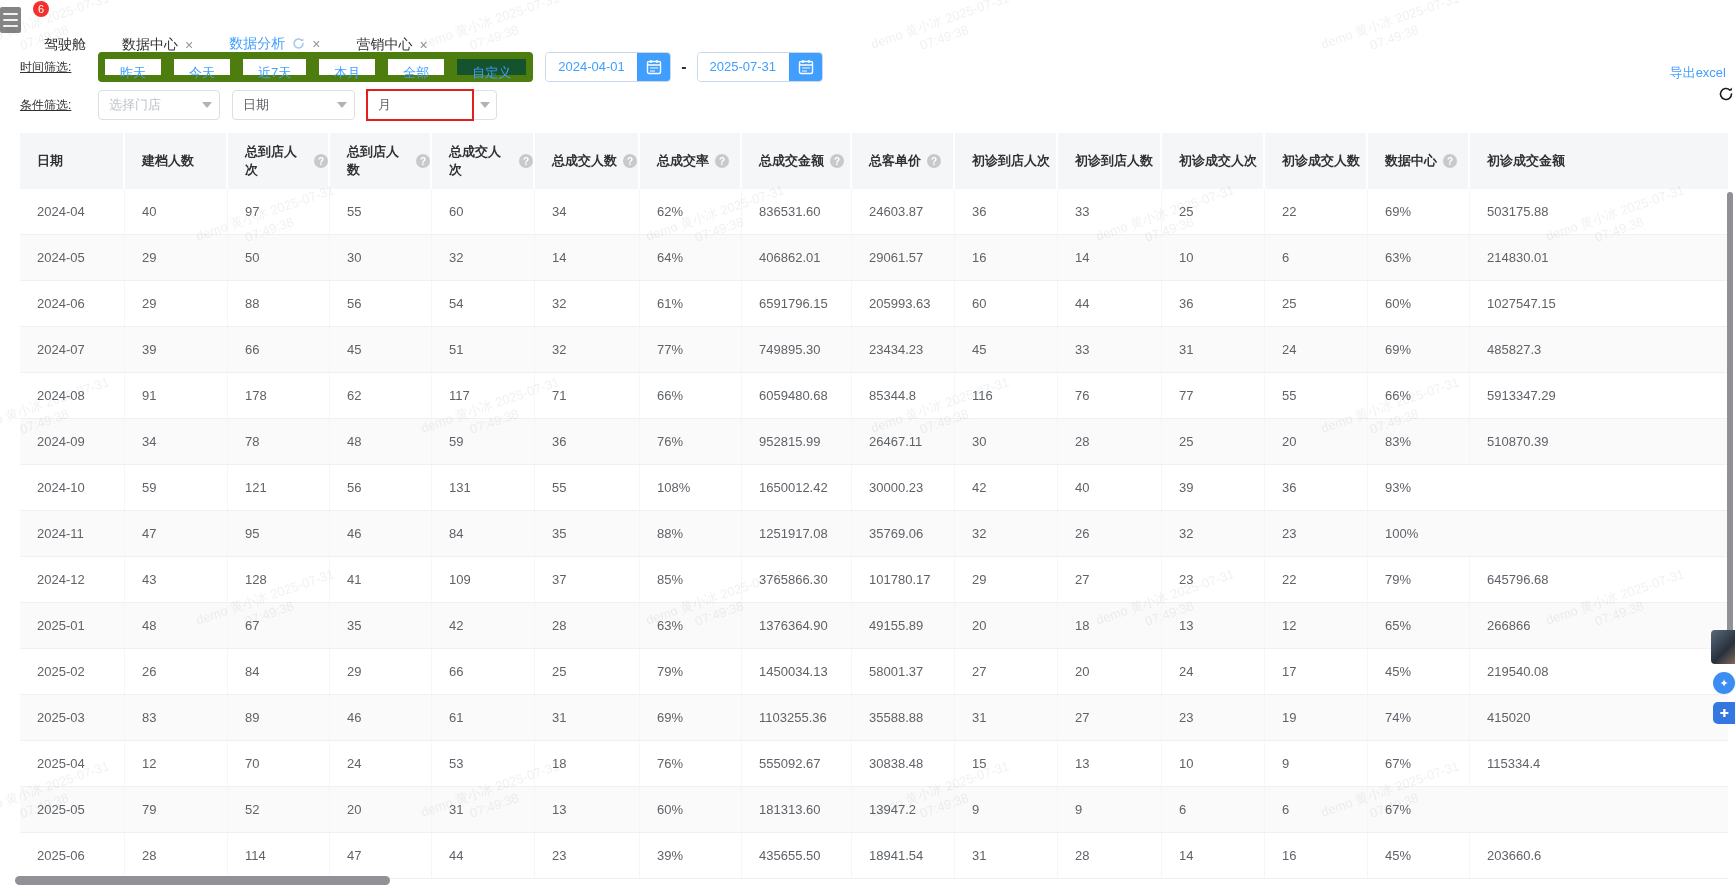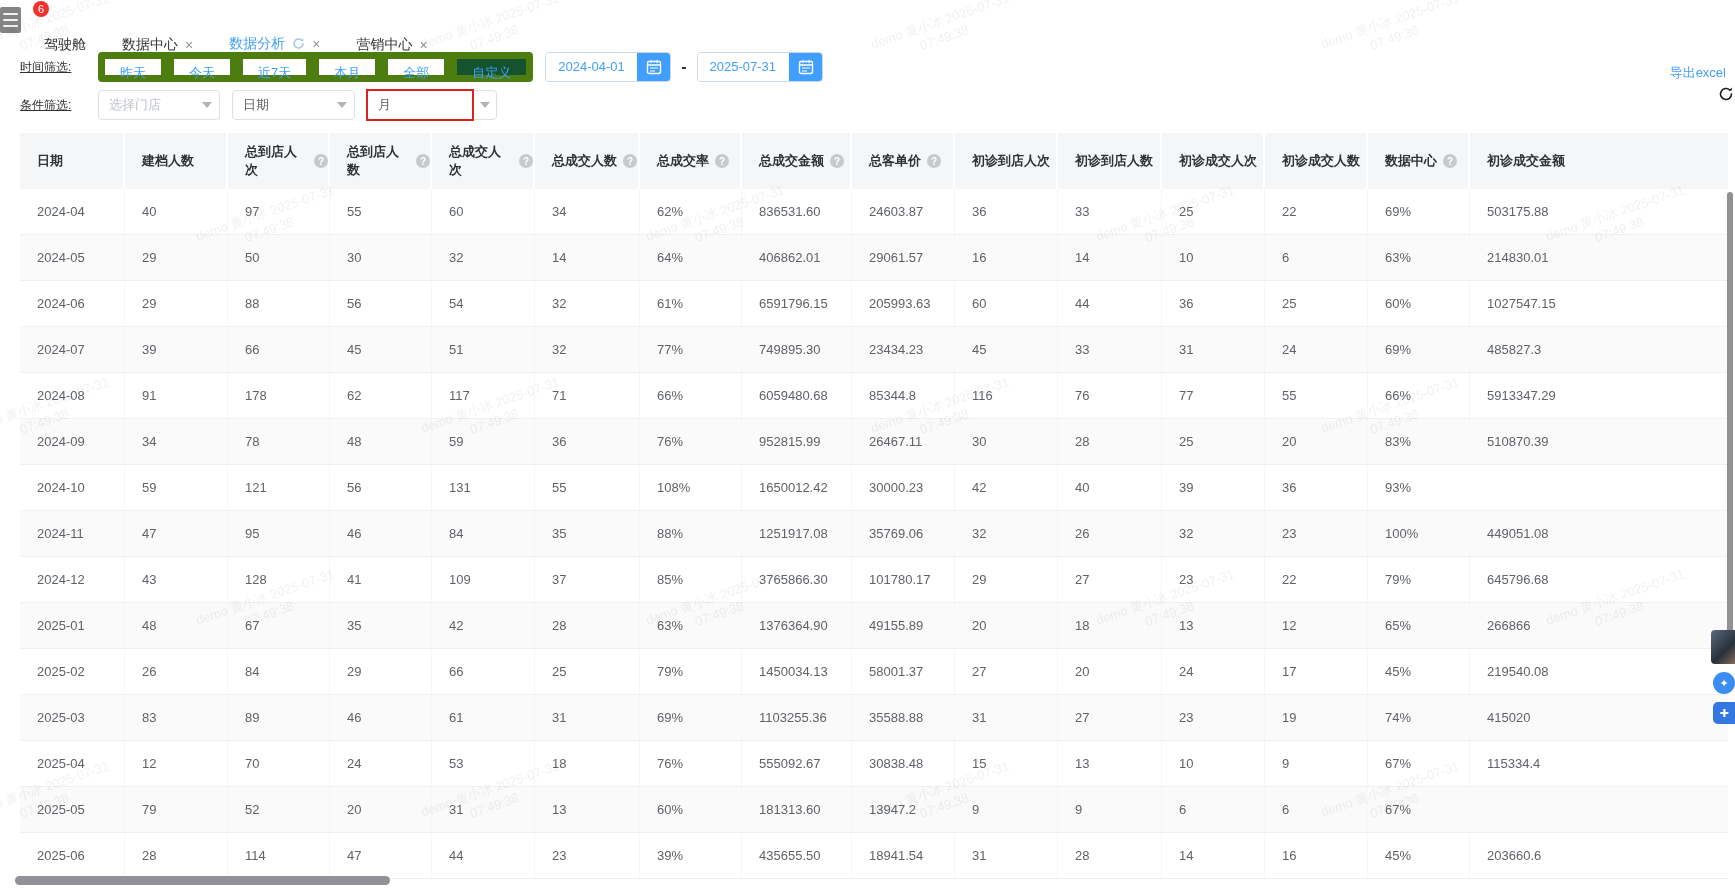--- a/index.html
+++ b/index.html
@@ -389,21 +389,20 @@
           <div class="cell c4">84</div>
           <div class="cell c5">35</div>
           <div class="cell c6">88%</div>
           <div class="cell c7">1251917.08</div>
           <div class="cell c8">35769.06</div>
           <div class="cell c9">32</div>
           <div class="cell c10">26</div>
           <div class="cell c11">32</div>
           <div class="cell c12">23</div>
           <div class="cell c13">100%</div>
-          <div class="cell c14">449051.08</div>
         </div>
         <div class="trow">
           <div class="cell c0">2024-12</div>
           <div class="cell c1">43</div>
           <div class="cell c2">128</div>
           <div class="cell c3">41</div>
           <div class="cell c4">109</div>
           <div class="cell c5">37</div>
           <div class="cell c6">85%</div>
           <div class="cell c7">3765866.30</div>

